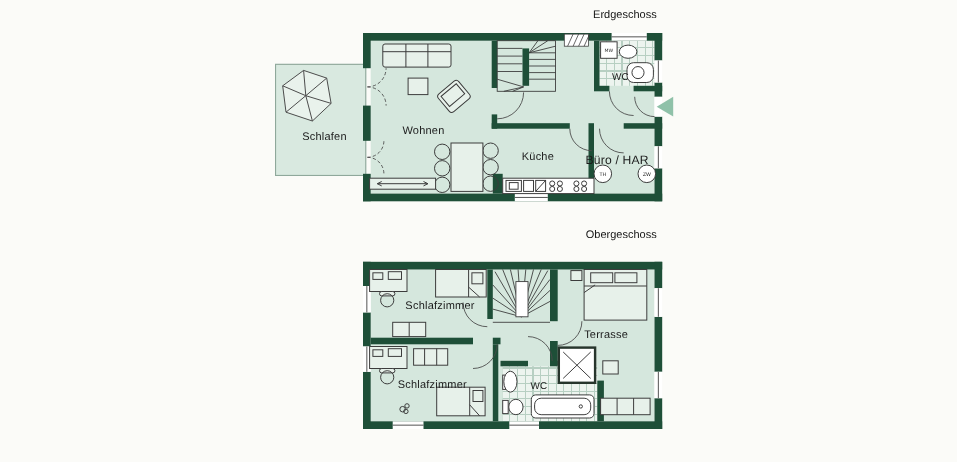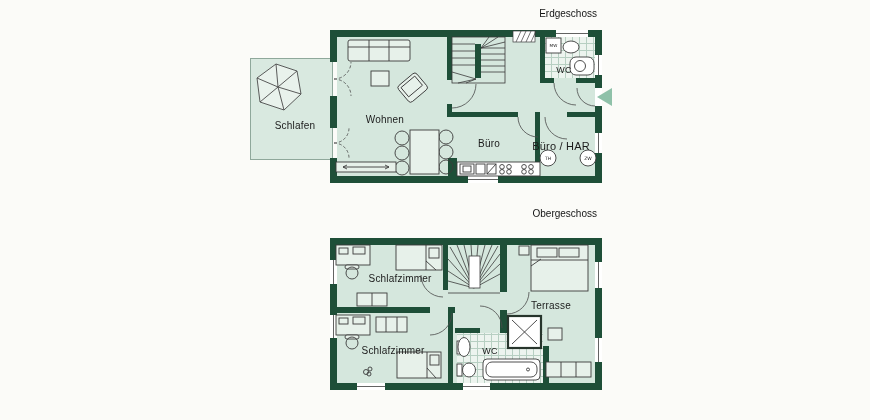--- a/index.html
+++ b/index.html
@@ -152,21 +152,21 @@
       <circle cx="548" cy="158" r="8"></circle>
       <circle cx="588" cy="158" r="8"></circle>
     </g>
     <text x="548" y="160" font-size="4.5" text-anchor="middle">TH</text>
     <text x="588" y="160" font-size="4.5" text-anchor="middle">ZW</text>
   </svg>
 
   <div class="title" style="top:8px;">Erdgeschoss</div>
   <div class="label" style="left:295px;top:125px;">Schlafen</div>
   <div class="label" style="left:385px;top:119px;">Wohnen</div>
-  <div class="label" style="left:489px;top:143px;">Büro</div>
+  <div class="label" style="left:489px;top:143px;">Küche</div>
   <div class="label" style="left:564px;top:70px;font-size:9px;">WC</div>
   <div class="label" style="left:561px;top:146px;font-size:11px;">Büro / HAR</div>
 </div>
 
 <div>
   <div class="floor" style="left:337px;top:245px;width:258px;height:138px;"></div>
   <div class="tiles" style="left:457px;top:333px;width:86px;height:50px;"></div>
 
   <svg class="plan" style="top:200px;" width="870" height="220" viewBox="0 200 870 220">
 

